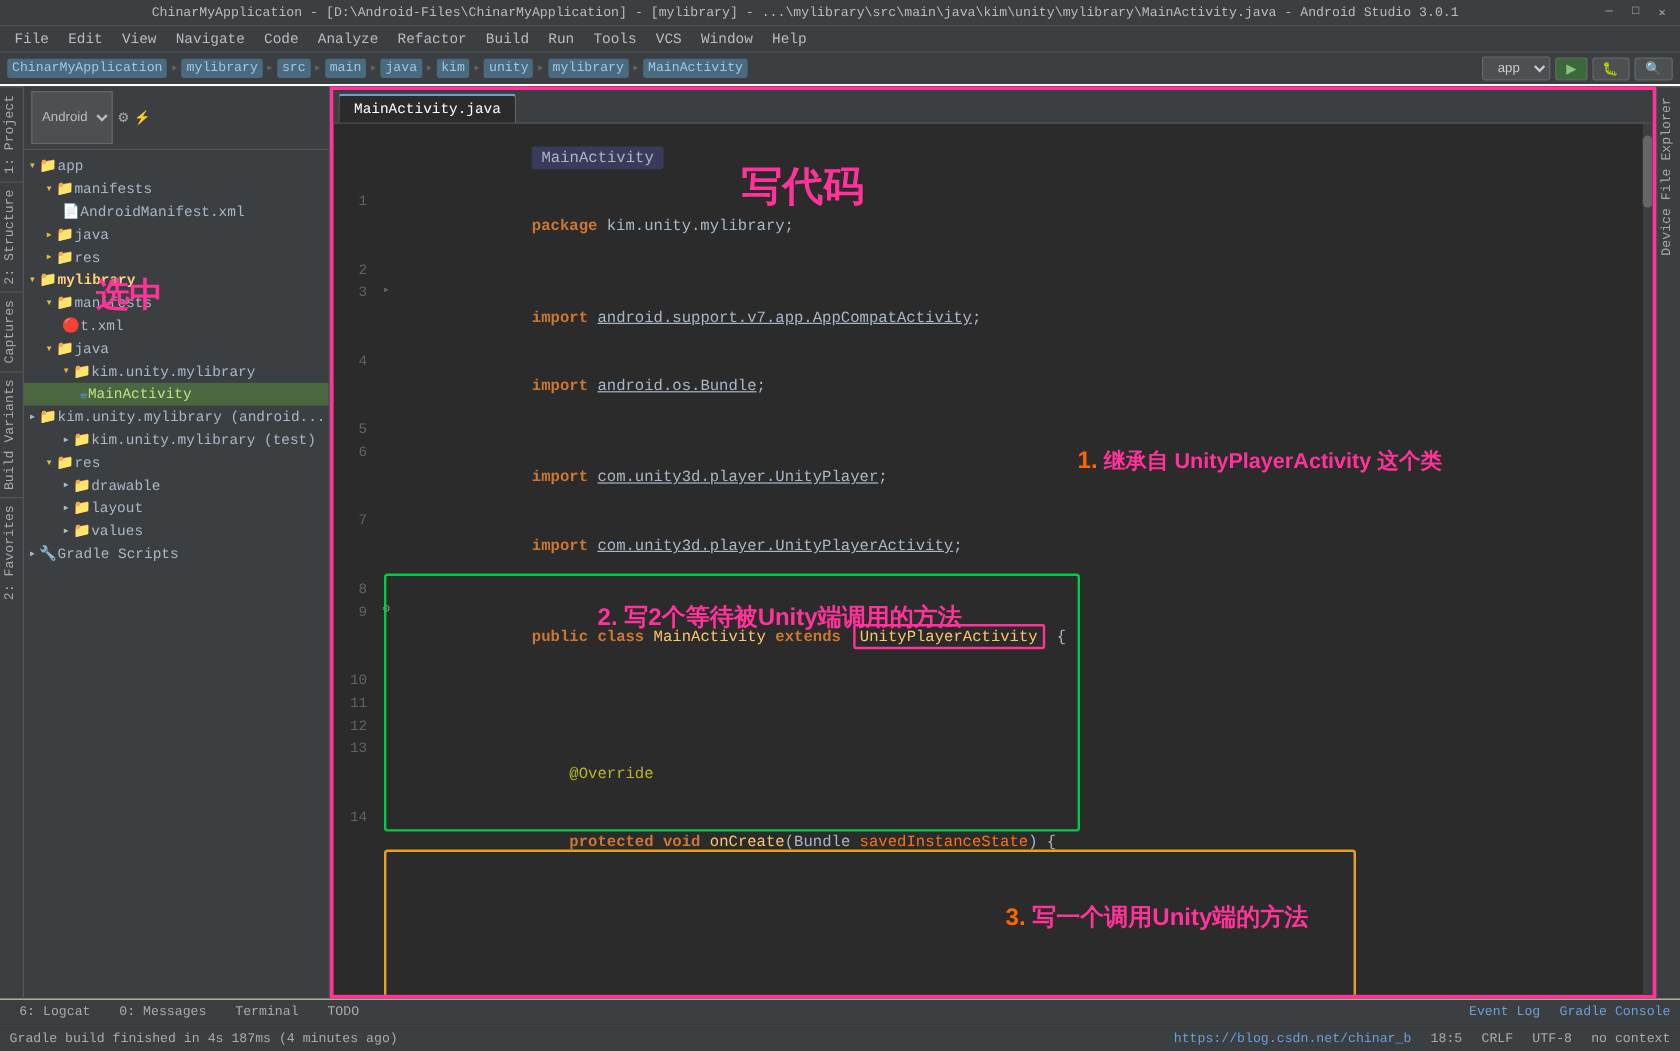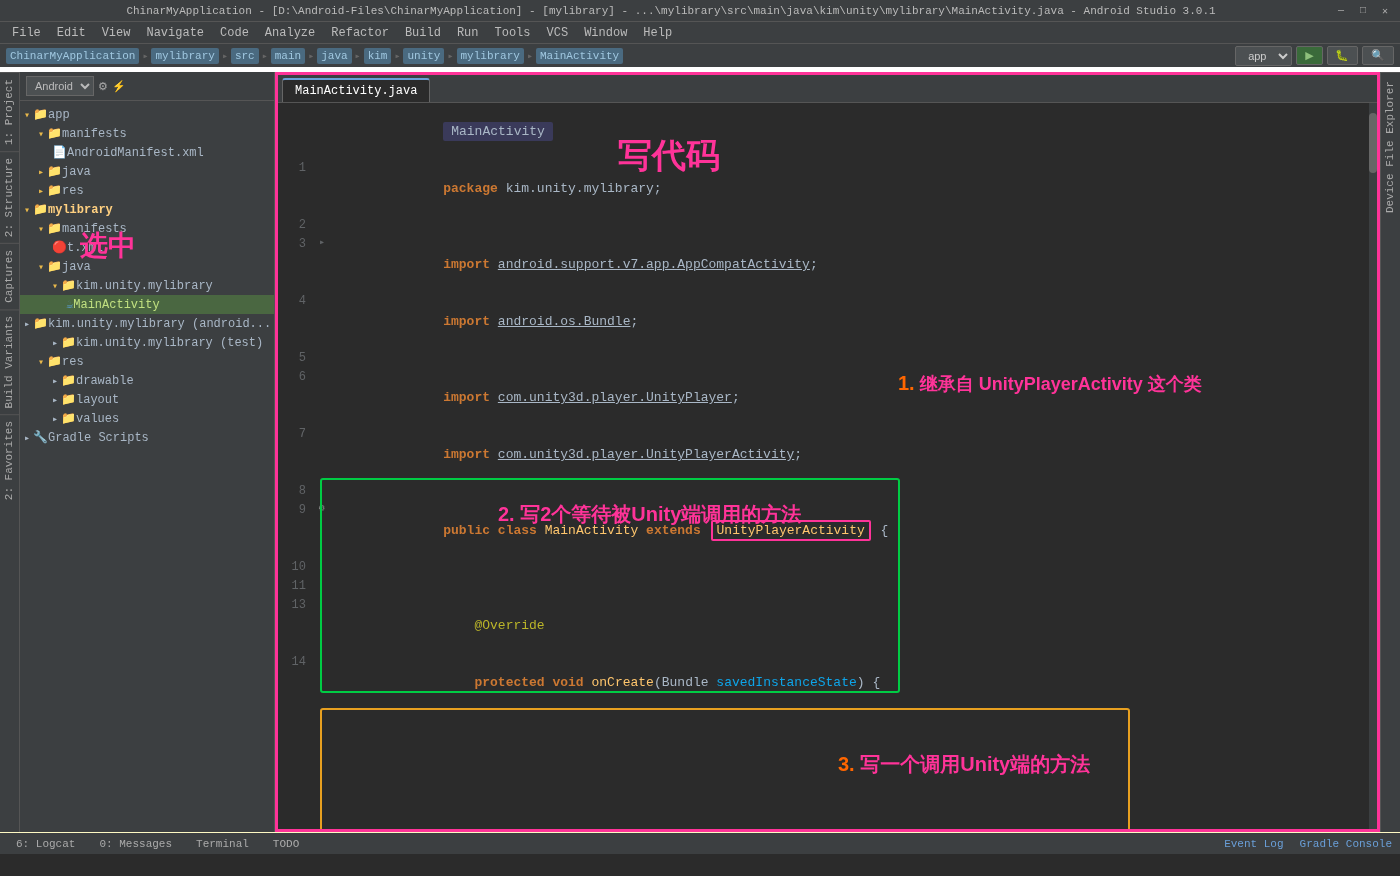--- a/index.html
+++ b/index.html
@@ -51,21 +51,21 @@
     }
 
     
     #nav-bar {
       background: #3c3f41;
       height: 28px;
       display: flex;
       align-items: center;
       padding: 0 6px;
       gap: 4px;
-      border-bottom: 5px solid #ffffff;
+      border-bottom: 2px solid #ffffff;
       font-size: 11px;
       color: #a0a8b0;
     }
     .nav-breadcrumb {
       display: flex;
       align-items: center;
       gap: 3px;
     }
     .nav-crumb {
       color: #a0c8e0;
@@ -110,21 +110,21 @@
       display: flex;
       align-items: center;
       gap: 4px;
       border-bottom: 1px solid #555;
     }
     .project-dropdown {
       background: #4c5052;
       border: 1px solid #666;
       color: #bbb;
       font-size: 11px;
-      padding: 2px 4px;
+      padding: 14px 4px;
       cursor: pointer;
     }
 
     #file-tree {
       flex: 1;
       overflow-y: auto;
       padding: 4px 0;
     }
     .tree-item {
       display: flex;
@@ -650,34 +650,39 @@
           <div class="code-line">
             <div class="line-num">10</div>
             <div class="line-gutter"></div>
             <div class="line-code"></div>
           </div>
           <div class="code-line">
             <div class="line-num">11</div>
             <div class="line-gutter"></div>
             <div class="line-code"></div>
           </div>
+          <div class="code-line">
+            <div class="line-num">12</div>
+            <div class="line-gutter"></div>
+            <div class="line-code"></div>
+          </div>
 
           <div class="code-line">
             <div class="line-num">13</div>
             <div class="line-gutter"></div>
             <div class="line-code">
               <span>    </span><span class="annotation">@Override</span>
             </div>
           </div>
 
           <div class="code-line">
             <div class="line-num">14</div>
             <div class="line-gutter"></div>
             <div class="line-code">
-              <span>    </span><span class="kw">protected</span> <span class="kw">void</span> <span class="method">onCreate</span><span>(Bundle </span><span style="color:#0ea5e9;">savedInstanceState</span><span>) {</span>
+              <span>    </span><span class="kw">protected</span> <span class="kw">void</span> <span class="method">onCreate</span><span>(Bundle </span><span style="color:#f97316;">savedInstanceState</span><span>) {</span>
             </div>
           </div>
 
 
 
         </div>
 
         <div class="scrollbar-track">
           <div class="scrollbar-thumb"></div>
         </div>
@@ -695,14 +700,24 @@
     <div class="bottom-tab">6: Logcat</div>
     <div class="bottom-tab">0: Messages</div>
     <div class="bottom-tab">Terminal</div>
     <div class="bottom-tab">TODO</div>
     <div class="bottom-status-right">
       <span style="color:#6a9fd8; cursor:pointer;">Event Log</span>
       <span style="color:#6a9fd8; cursor:pointer;">Gradle Console</span>
     </div>
   </div>
 
+  <div id="status-bar">
+    <span>Gradle build finished in 4s 187ms (4 minutes ago)</span>
+    <div class="status-right">
+      <span style="color:#6a9fd8;">https://blog.csdn.net/chinar_b</span>
+      <span>18:5</span>
+      <span style="cursor:pointer;">CRLF</span>
+      <span style="cursor:pointer;">UTF-8</span>
+      <span>no context</span>
+    </div>
+  </div>
 
 </div>
 
 </body></html>

